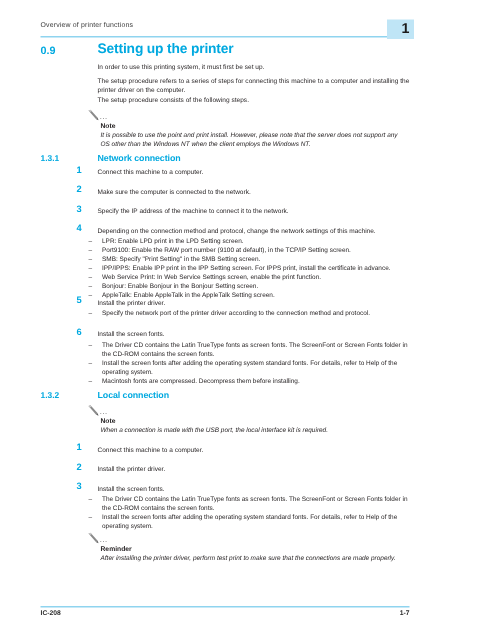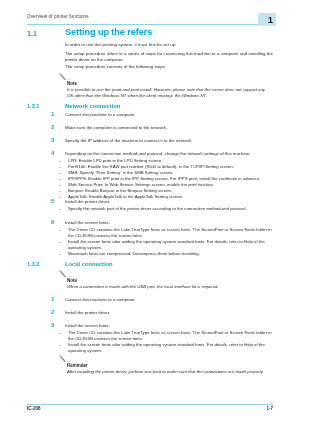--- a/index.html
+++ b/index.html
@@ -233,22 +233,22 @@
 <div class="page">
 
   <div class="header">
     <div class="header-title">Overview of printer functions</div>
     <div class="header-rule"></div>
     <div class="chapter-badge">
       <span class="num">1</span>
     </div>
   </div>
 
-  <div class="sec-num h1-num" style="top:29px;">1.1</div>
-  <div class="sec-title h1-title" style="top:27px;">Setting up the refers</div>
+  <div class="sec-num h1-num" style="top:29px;">0.9</div>
+  <div class="sec-title h1-title" style="top:27px;">Setting up the printer</div>
 
   <div class="para" style="top:42px;">In order to use this printing system, it must first be set up.</div>
   <div class="para" style="top:51px;">The setup procedure refers to a series of steps for connecting this machine to a computer and installing the printer driver on the computer.</div>
   <div class="para" style="top:64px;">The setup procedure consists of the following steps.</div>
 
   <div class="notebox" style="top:73px;">
     <div class="note-icon-row">
       <svg class="pencil-icon" viewBox="0 0 12 11">
         <path d="M1.2 1.0 L3.0 0.2 L9.6 7.6 L8.2 9.0 Z" fill="#8a8a8a"></path>
         <path d="M1.2 1.0 L3.0 0.2 L4.2 1.6 L2.4 2.4 Z" fill="#c9c9c9"></path>

